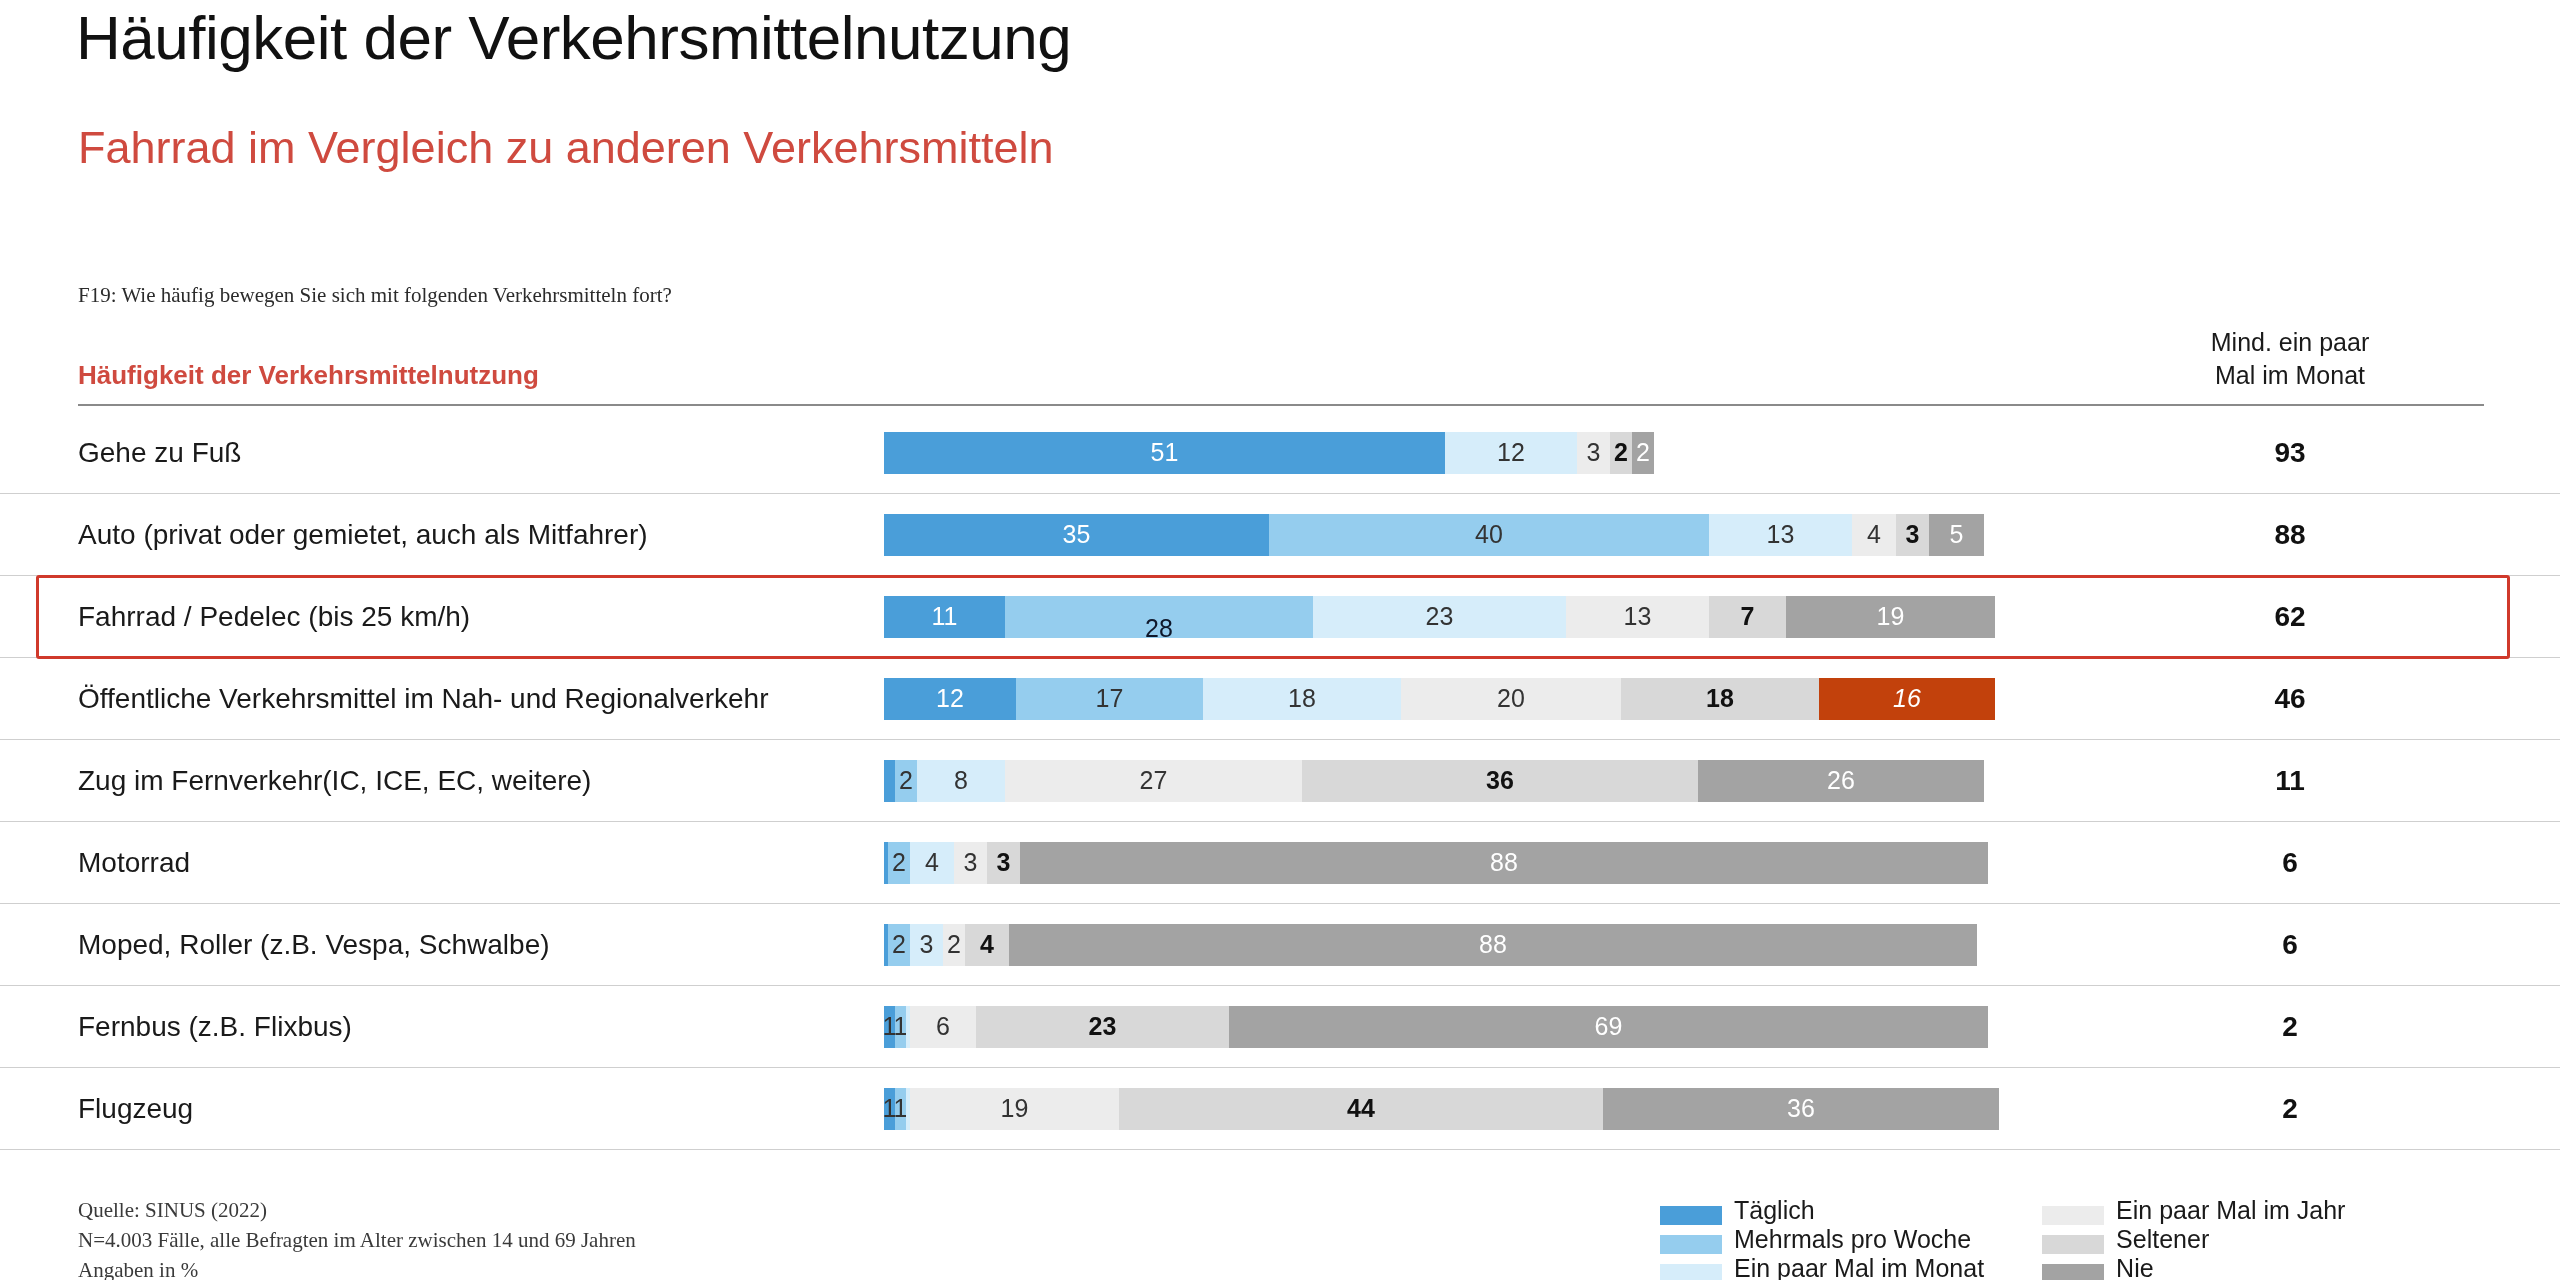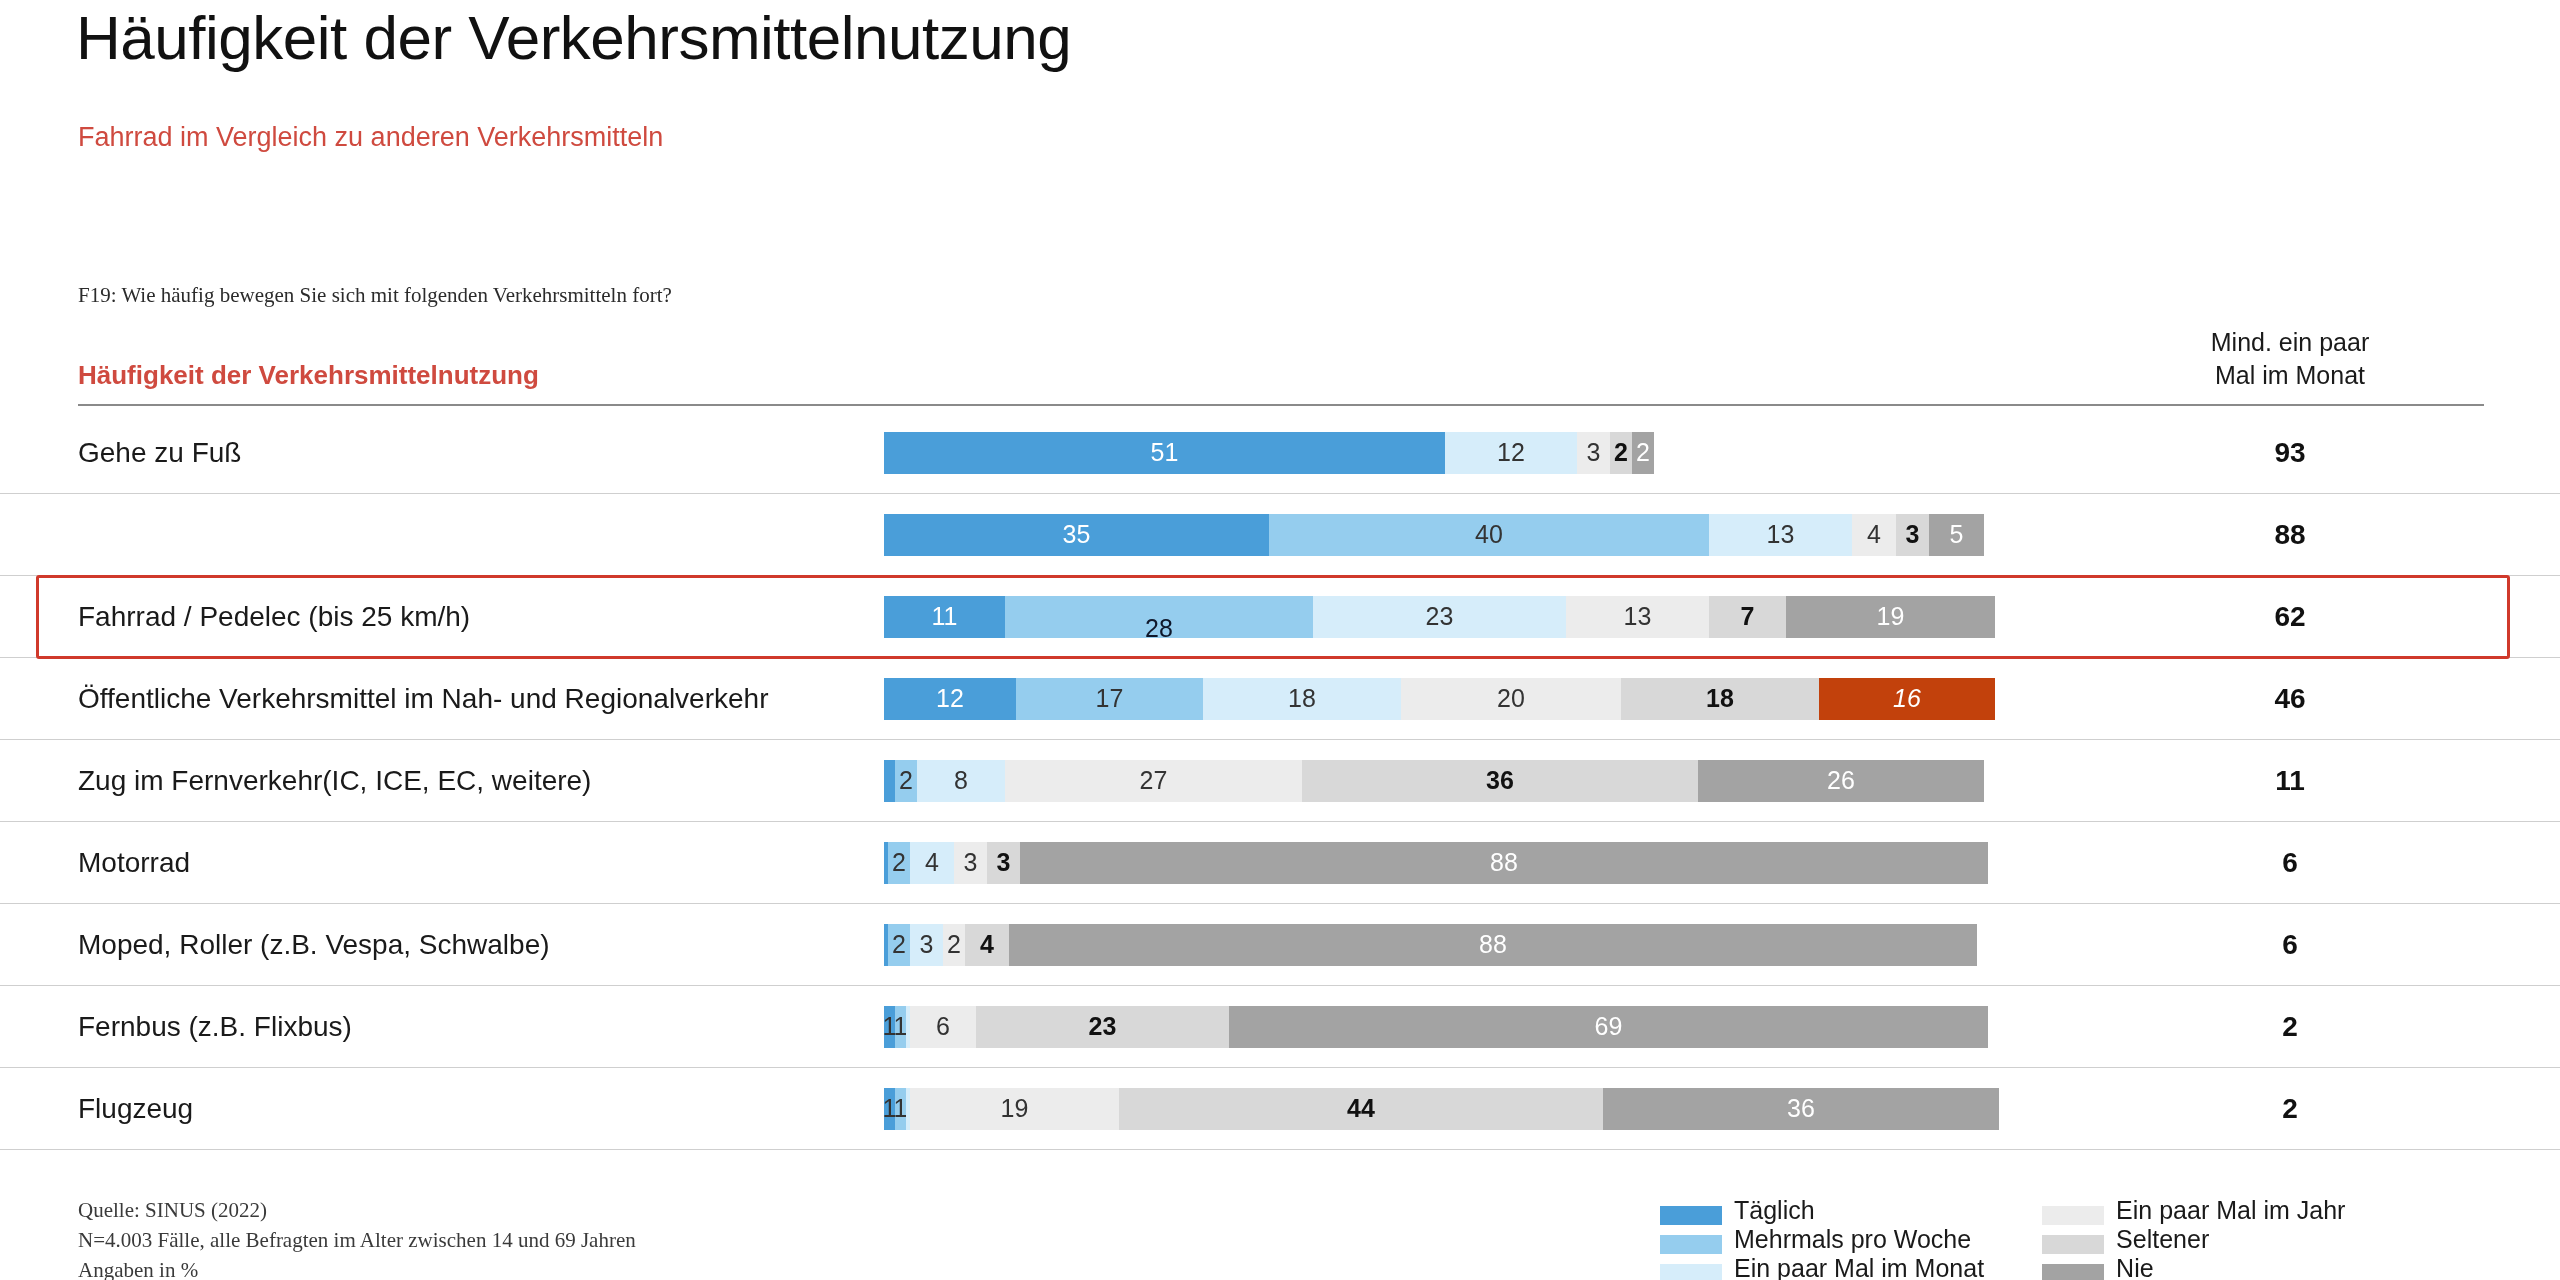--- a/index.html
+++ b/index.html
@@ -24,21 +24,21 @@
     font-size: 62px;
     font-weight: 400;
     letter-spacing: -0.5px;
     color: #111111;
     white-space: nowrap;
   }
   #sub-title {
     position: absolute;
     left: 78px;
     top: 122px;
-    font-size: 27px;
+    font-size: 45px;
     font-weight: 400;
     color: #cf4a3f;
     white-space: nowrap;
   }
 
   
   #question-line {
     position: absolute;
     left: 78px;
     top: 283px;
@@ -223,20 +223,21 @@
         <div class="seg" style="flex: 0 0 2%; background: rgb(216, 216, 216);">
           <span class="seg-label" style="color: rgb(17, 17, 17); font-weight: 700;">2</span>
         </div>
         <div class="seg" style="flex: 0 0 2%; background: rgb(163, 163, 163);">
           <span class="seg-label" style="color: rgb(255, 255, 255); font-weight: 400;">2</span>
         </div>
       </div>
       <div class="row-total">93</div>
     </div>
     <div class="row">
+      <div class="row-label">Auto (privat oder gemietet, auch als Mitfahrer)</div>
       <div class="bar-wrap">
         <div class="seg" style="flex: 0 0 35%; background: rgb(74, 158, 217);">
           <span class="seg-label" style="color: rgb(255, 255, 255); font-weight: 400;">35</span>
         </div>
         <div class="seg" style="flex: 0 0 40%; background: rgb(149, 205, 238);">
           <span class="seg-label" style="color: rgb(51, 51, 51); font-weight: 400;">40</span>
         </div>
         <div class="seg" style="flex: 0 0 13%; background: rgb(214, 237, 250);">
           <span class="seg-label" style="color: rgb(51, 51, 51); font-weight: 400;">13</span>
         </div>

